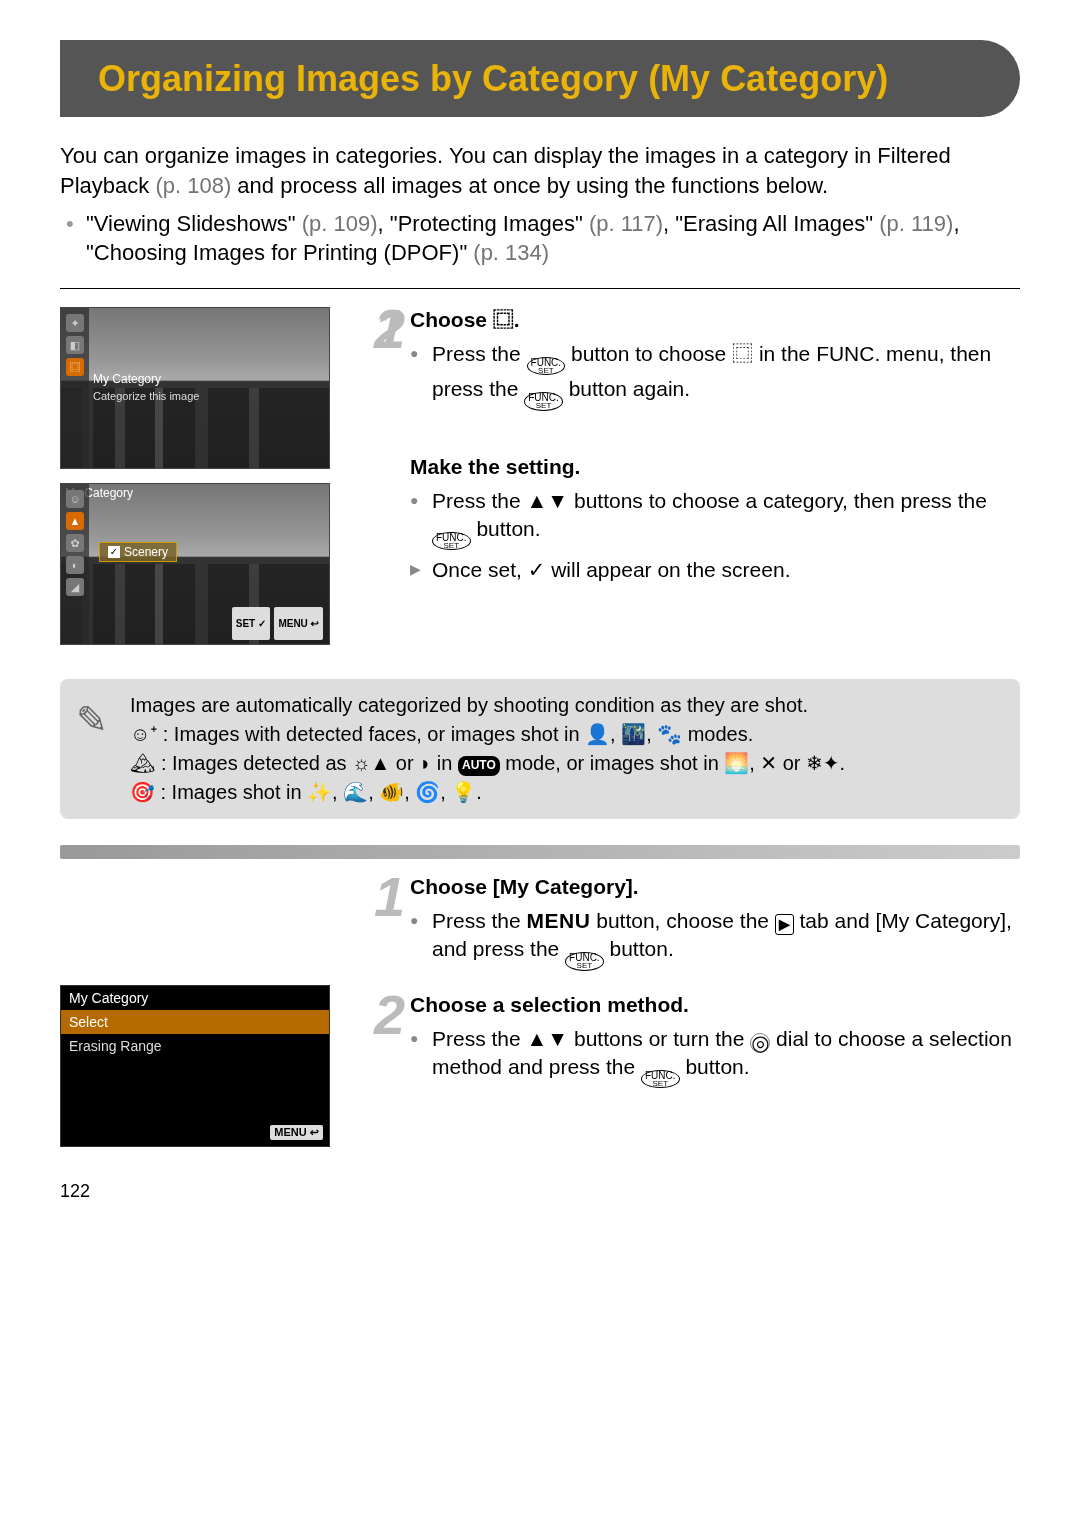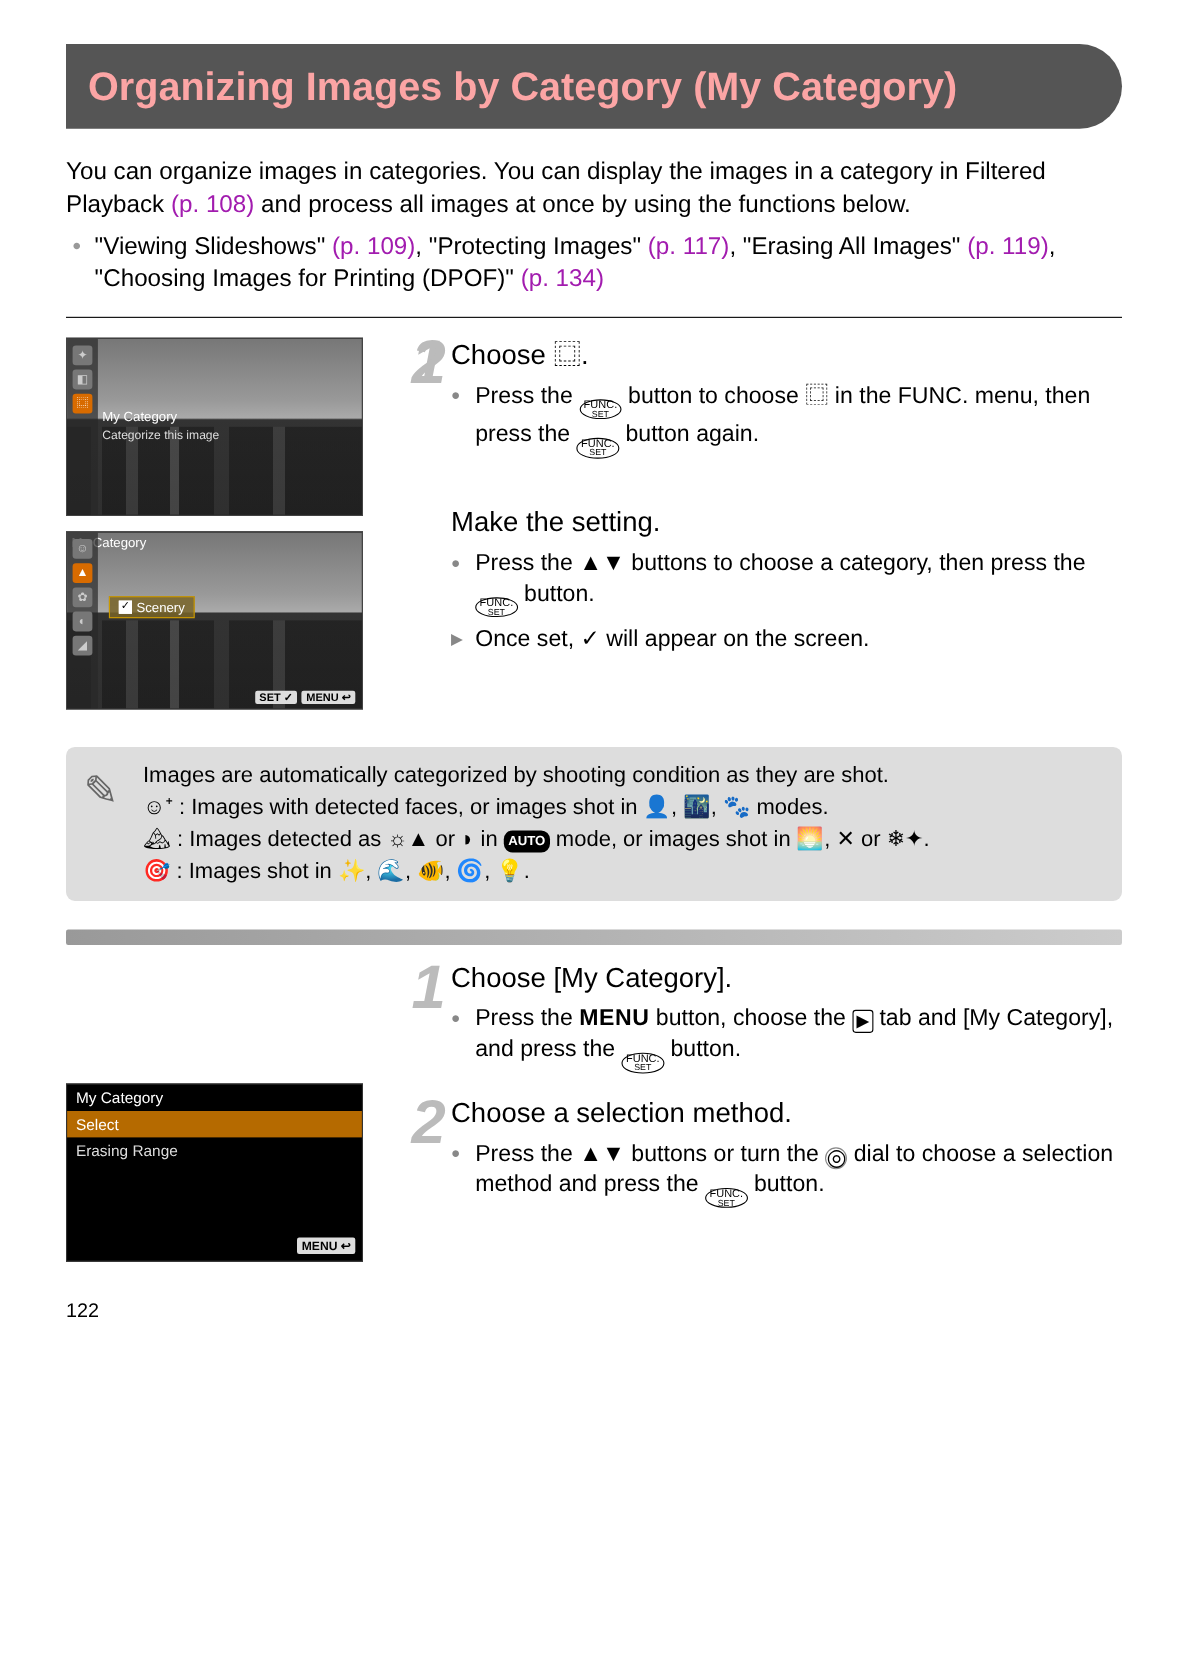--- a/index.html
+++ b/index.html
@@ -8,36 +8,36 @@
     font-family: Arial, Helvetica, sans-serif;
     width: 1080px;
     margin: 0 auto;
     color: #000;
   }
   .page {
     padding: 40px 60px 40px 60px;
   }
   .title-bar {
     background: #555;
-    color: #fca5a5;
+    color: #eab308;
     border-radius: 0 80px 80px 0;
-    padding: 18px 40px 18px 20px;
+    padding: 18px 40px 18px 38px;
     margin-bottom: 24px;
   }
   .title-bar h1 {
     font-size: 36px;
     font-weight: bold;
     line-height: 1.15;
   }
   .intro {
     font-size: 22px;
     line-height: 1.35;
     margin-bottom: 8px;
   }
-  .link { color: #a21caf; }
+  .link { color: #737373; }
   .bullets {
     list-style: none;
     margin: 6px 0 20px 0;
   }
   .bullets li {
     font-size: 22px;
     line-height: 1.35;
     position: relative;
     padding-left: 26px;
   }
@@ -149,42 +149,42 @@
     position: absolute;
     right: 6px; bottom: 4px;
     display: flex;
     gap: 4px;
   }
   .ss-footer span {
     background: #ddd;
     color: #000;
     font-size: 10px;
     font-weight: bold;
-    padding: 0 4px;
+    padding: 11px 4px;
     border-radius: 2px;
   }
   .step-content {
     flex: 1;
     position: relative;
   }
   .step-num {
     position: absolute;
     left: 0px;
     top: -6px;
     font-size: 56px;
     font-weight: bold;
     color: #bbb;
     font-style: italic;
     line-height: 1;
     z-index: 0;
   }
   .step-head {
     position: relative;
-    font-size: 25px;
-    font-weight: normal;
+    font-size: 21px;
+    font-weight: bold;
     margin-left: 36px;
     margin-bottom: 8px;
     z-index: 1;
   }
   .step-body {
     margin-left: 36px;
     font-size: 21px;
     line-height: 1.35;
   }
   .step-body .bp {

